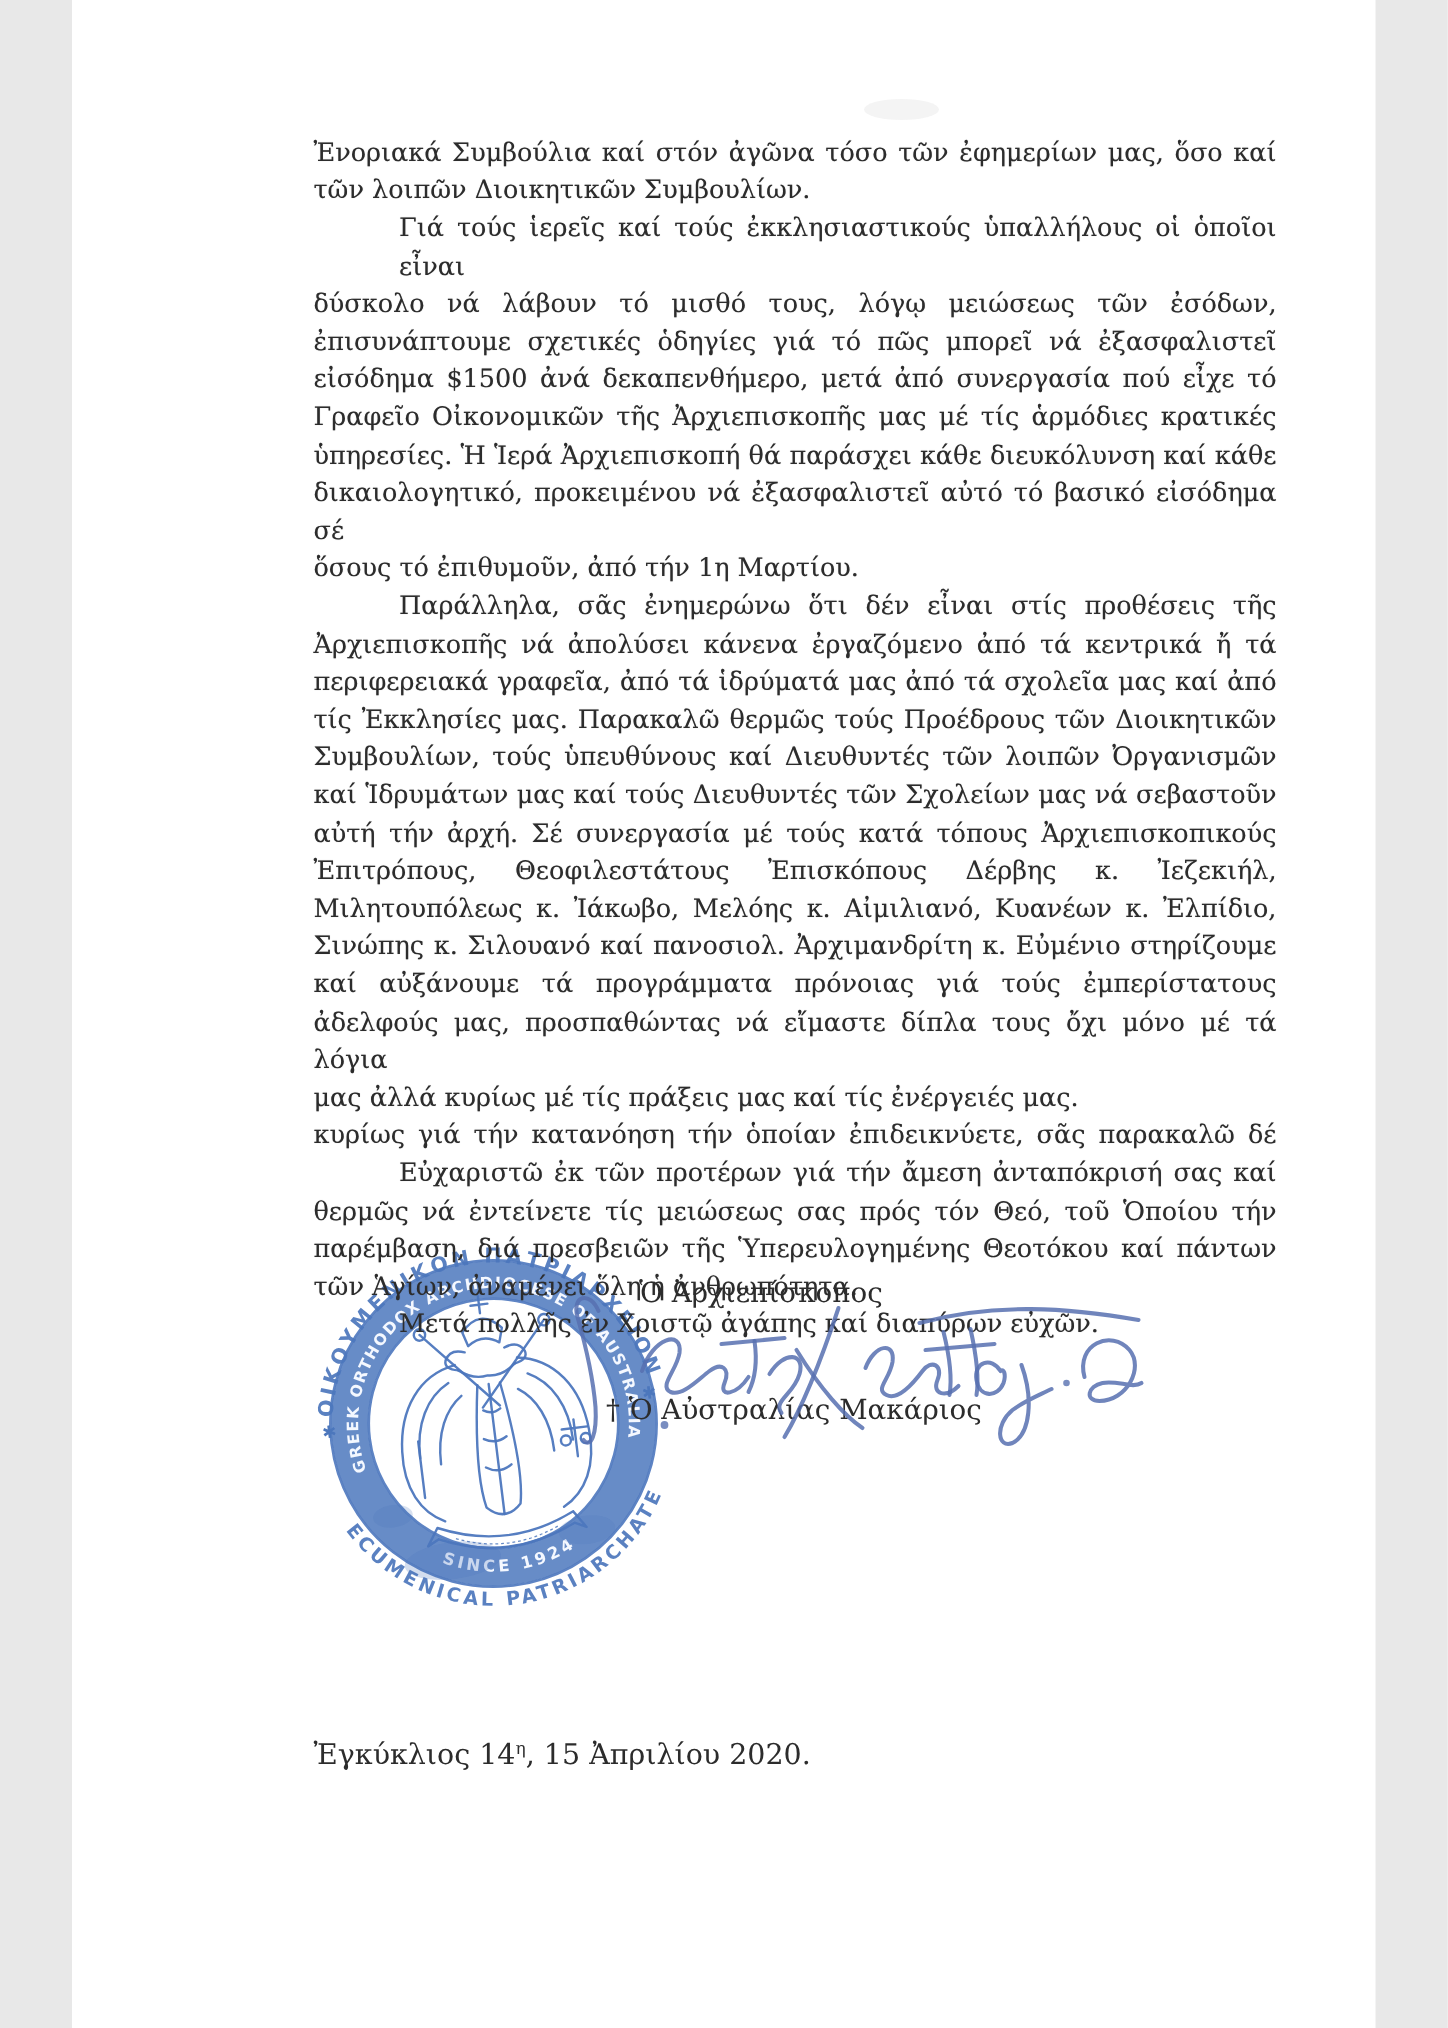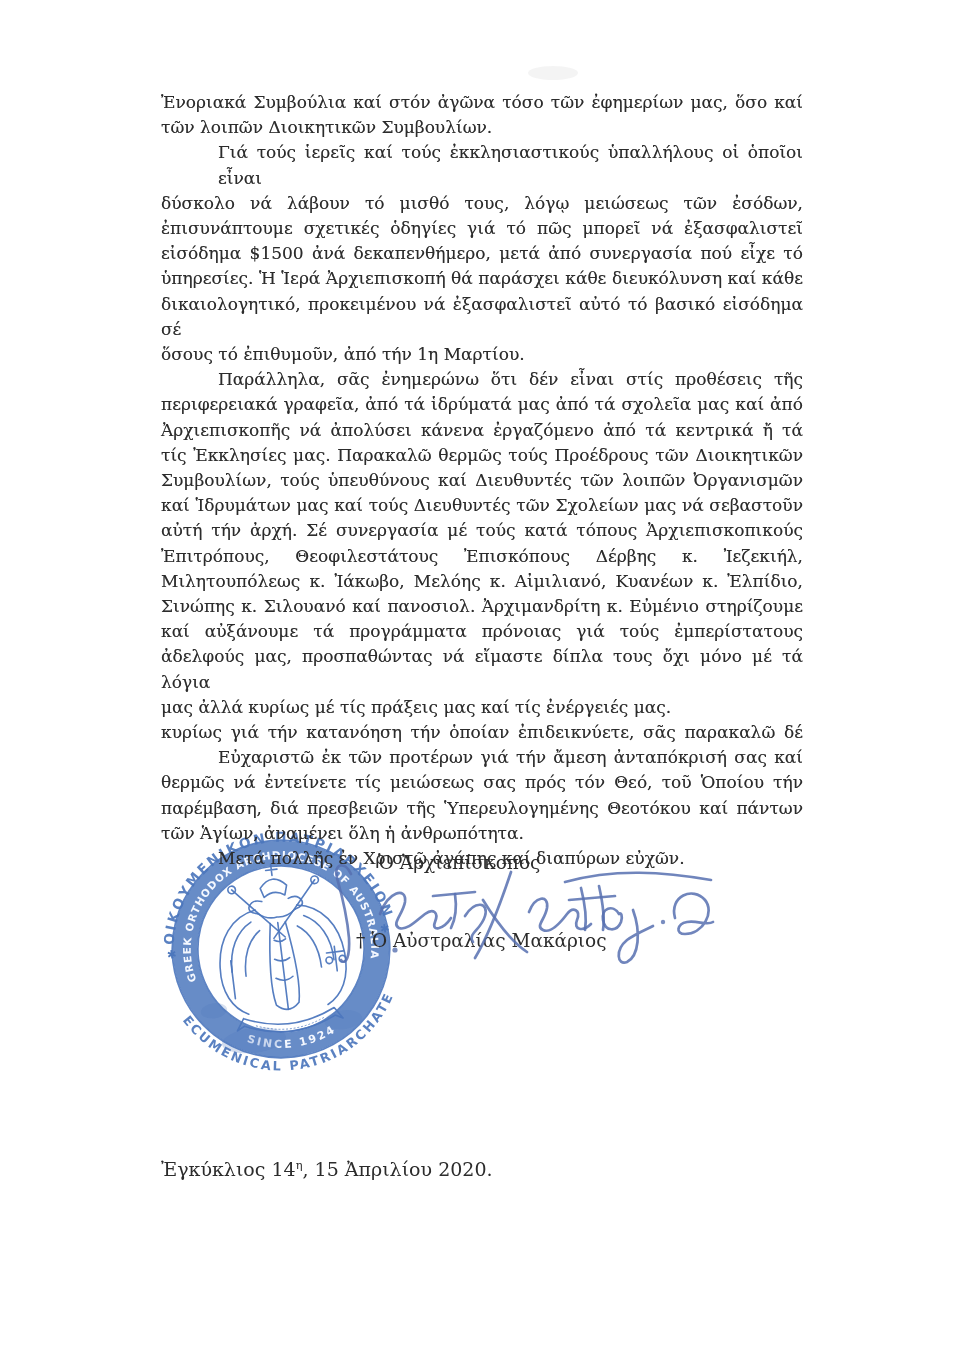--- a/index.html
+++ b/index.html
@@ -1,17 +1,17 @@
 <!DOCTYPE html>
 <html style="--paper: #ffffff; --ink: #2c2c2c; --stamp-blue: #3f6db8; --signature-blue: #5770b0;"><head>
 <meta charset="utf-8">
 <style>
   html,body { margin:0; padding:0; background:#e8e8e8; }
   .page {
-    position:relative; width:965px; height:1352px;
+    position:relative; width:869px; height:1352px;
     background:var(--paper,#ffffff);
     font-family:"DejaVu Serif", serif;
     color:var(--ink,#2c2c2c);
     overflow:hidden; margin:0 auto;
   }
   .smudge {
     position:absolute; left:528px; top:66px; width:50px; height:14px;
     border-radius:50%; background:rgba(100,100,100,0.07);
   }
   .body-text {
@@ -58,26 +58,27 @@
 
   <div class="smudge"></div>
 
   <div class="body-text">
       <div class="ln">Ἐνοριακά Συμβούλια καί στόν ἀγῶνα τόσο τῶν ἐφημερίων μας, ὅσο καί</div>
       <div class="ln last">τῶν λοιπῶν Διοικητικῶν Συμβουλίων.</div>
       <div class="ln ind">Γιά τούς ἱερεῖς καί τούς ἐκκλησιαστικούς ὑπαλλήλους οἱ ὁποῖοι εἶναι</div>
       <div class="ln">δύσκολο νά λάβουν τό μισθό τους, λόγῳ μειώσεως τῶν ἐσόδων,</div>
       <div class="ln">ἐπισυνάπτουμε σχετικές ὁδηγίες γιά τό πῶς μπορεῖ νά ἐξασφαλιστεῖ</div>
       <div class="ln">εἰσόδημα $1500 ἀνά δεκαπενθήμερο, μετά ἀπό συνεργασία πού εἶχε τό</div>
+      <div class="ln">Γραφεῖο Οἰκονομικῶν τῆς Ἀρχιεπισκοπῆς μας μέ τίς ἁρμόδιες κρατικές</div>
       <div class="ln">ὑπηρεσίες. Ἡ Ἱερά Ἀρχιεπισκοπή θά παράσχει κάθε διευκόλυνση καί κάθε</div>
       <div class="ln">δικαιολογητικό, προκειμένου νά ἐξασφαλιστεῖ αὐτό τό βασικό εἰσόδημα σέ</div>
       <div class="ln last">ὅσους τό ἐπιθυμοῦν, ἀπό τήν 1η Μαρτίου.</div>
       <div class="ln ind">Παράλληλα, σᾶς ἐνημερώνω ὅτι δέν εἶναι στίς προθέσεις τῆς</div>
+      <div class="ln">Ἀρχιεπισκοπῆς νά ἀπολύσει κάνενα ἐργαζόμενο ἀπό τά κεντρικά ἤ τά</div>
       <div class="ln">περιφερειακά γραφεῖα, ἀπό τά ἱδρύματά μας ἀπό τά σχολεῖα μας καί ἀπό</div>
-      <div class="ln">Ἀρχιεπισκοπῆς νά ἀπολύσει κάνενα ἐργαζόμενο ἀπό τά κεντρικά ἤ τά</div>
       <div class="ln">τίς Ἐκκλησίες μας. Παρακαλῶ θερμῶς τούς Προέδρους τῶν Διοικητικῶν</div>
       <div class="ln">Συμβουλίων, τούς ὑπευθύνους καί Διευθυντές τῶν λοιπῶν Ὀργανισμῶν</div>
       <div class="ln">καί Ἱδρυμάτων μας καί τούς Διευθυντές τῶν Σχολείων μας νά σεβαστοῦν</div>
       <div class="ln">αὐτή τήν ἀρχή. Σέ συνεργασία μέ τούς κατά τόπους Ἀρχιεπισκοπικούς</div>
       <div class="ln">Ἐπιτρόπους, Θεοφιλεστάτους Ἐπισκόπους Δέρβης κ. Ἰεζεκιήλ,</div>
       <div class="ln">Μιλητουπόλεως κ. Ἰάκωβο, Μελόης κ. Αἰμιλιανό, Κυανέων κ. Ἐλπίδιο,</div>
       <div class="ln">Σινώπης κ. Σιλουανό καί πανοσιολ. Ἀρχιμανδρίτη κ. Εὐμένιο στηρίζουμε</div>
       <div class="ln">καί αὐξάνουμε τά προγράμματα πρόνοιας γιά τούς ἐμπερίστατους</div>
       <div class="ln">ἀδελφούς μας, προσπαθώντας νά εἴμαστε δίπλα τους ὄχι μόνο μέ τά λόγια</div>
       <div class="ln last">μας ἀλλά κυρίως μέ τίς πράξεις μας καί τίς ἐνέργειές μας.</div>

